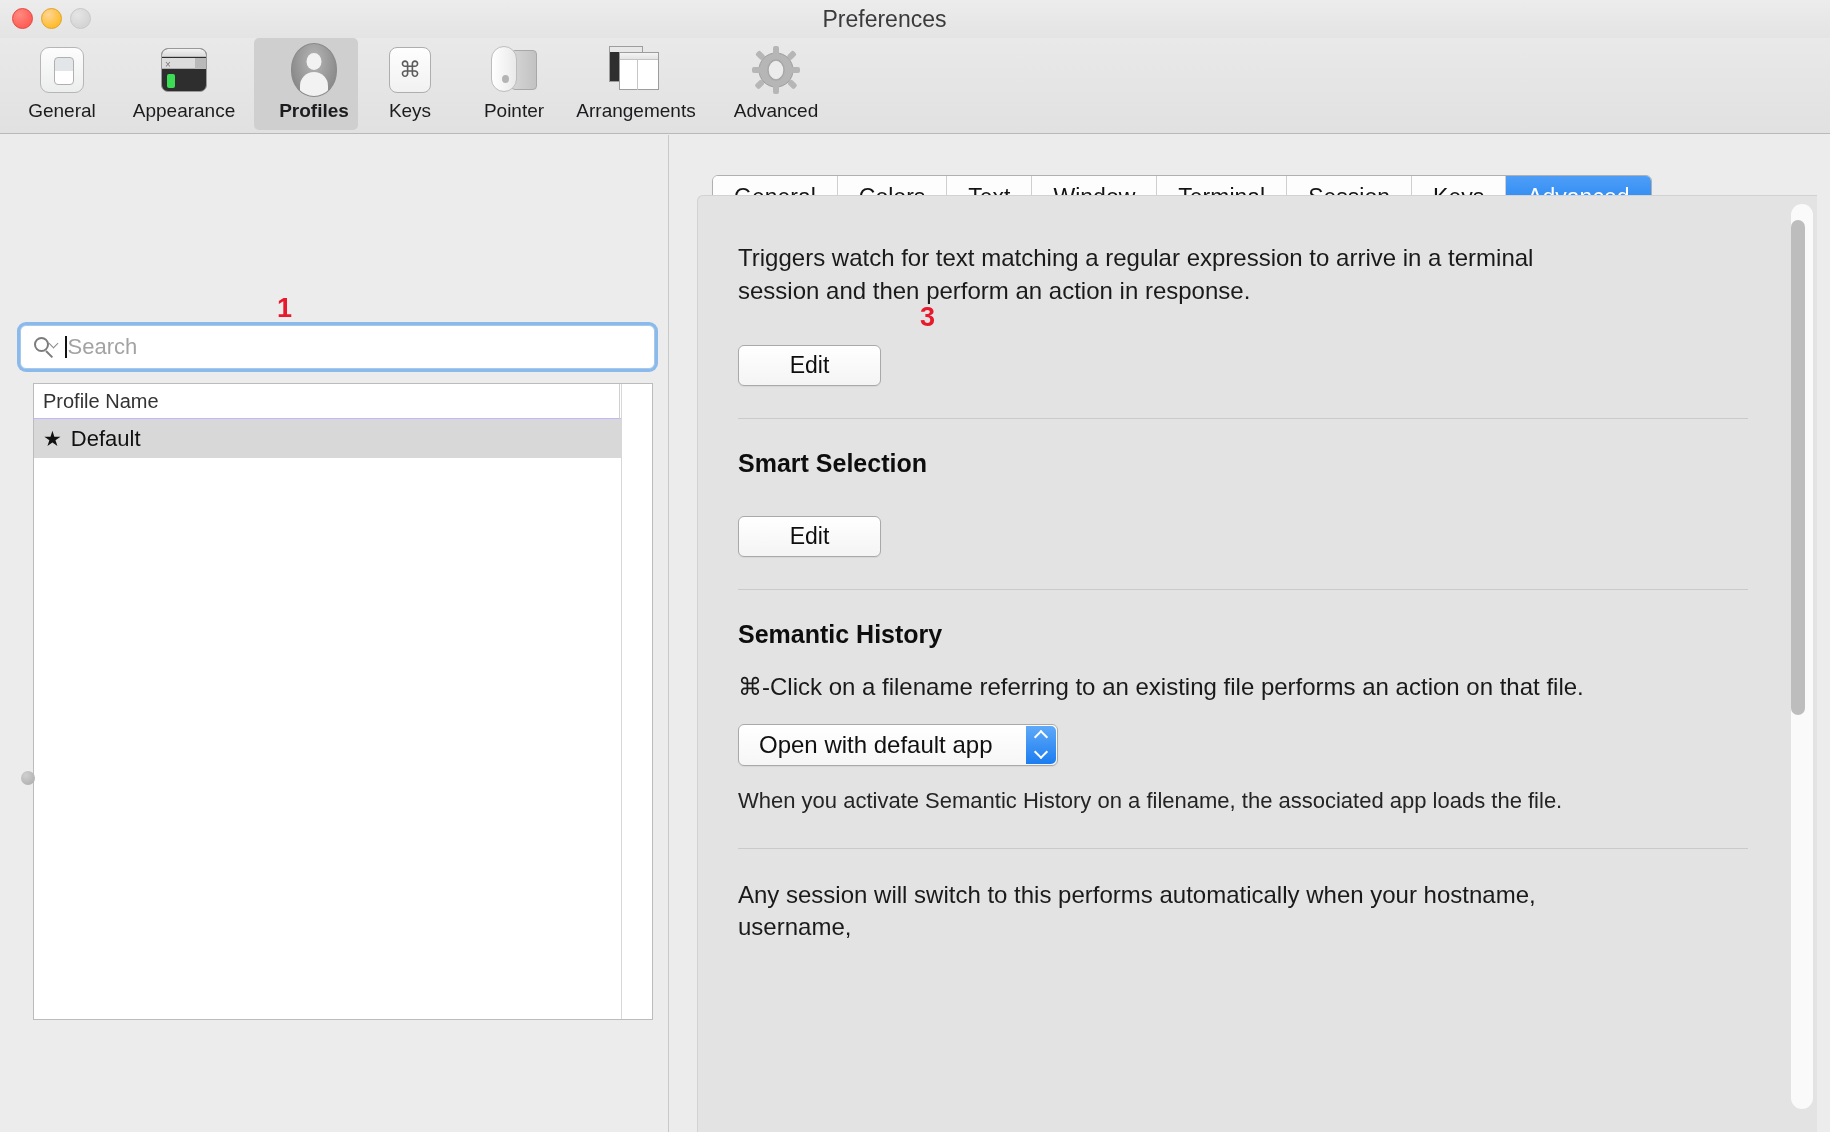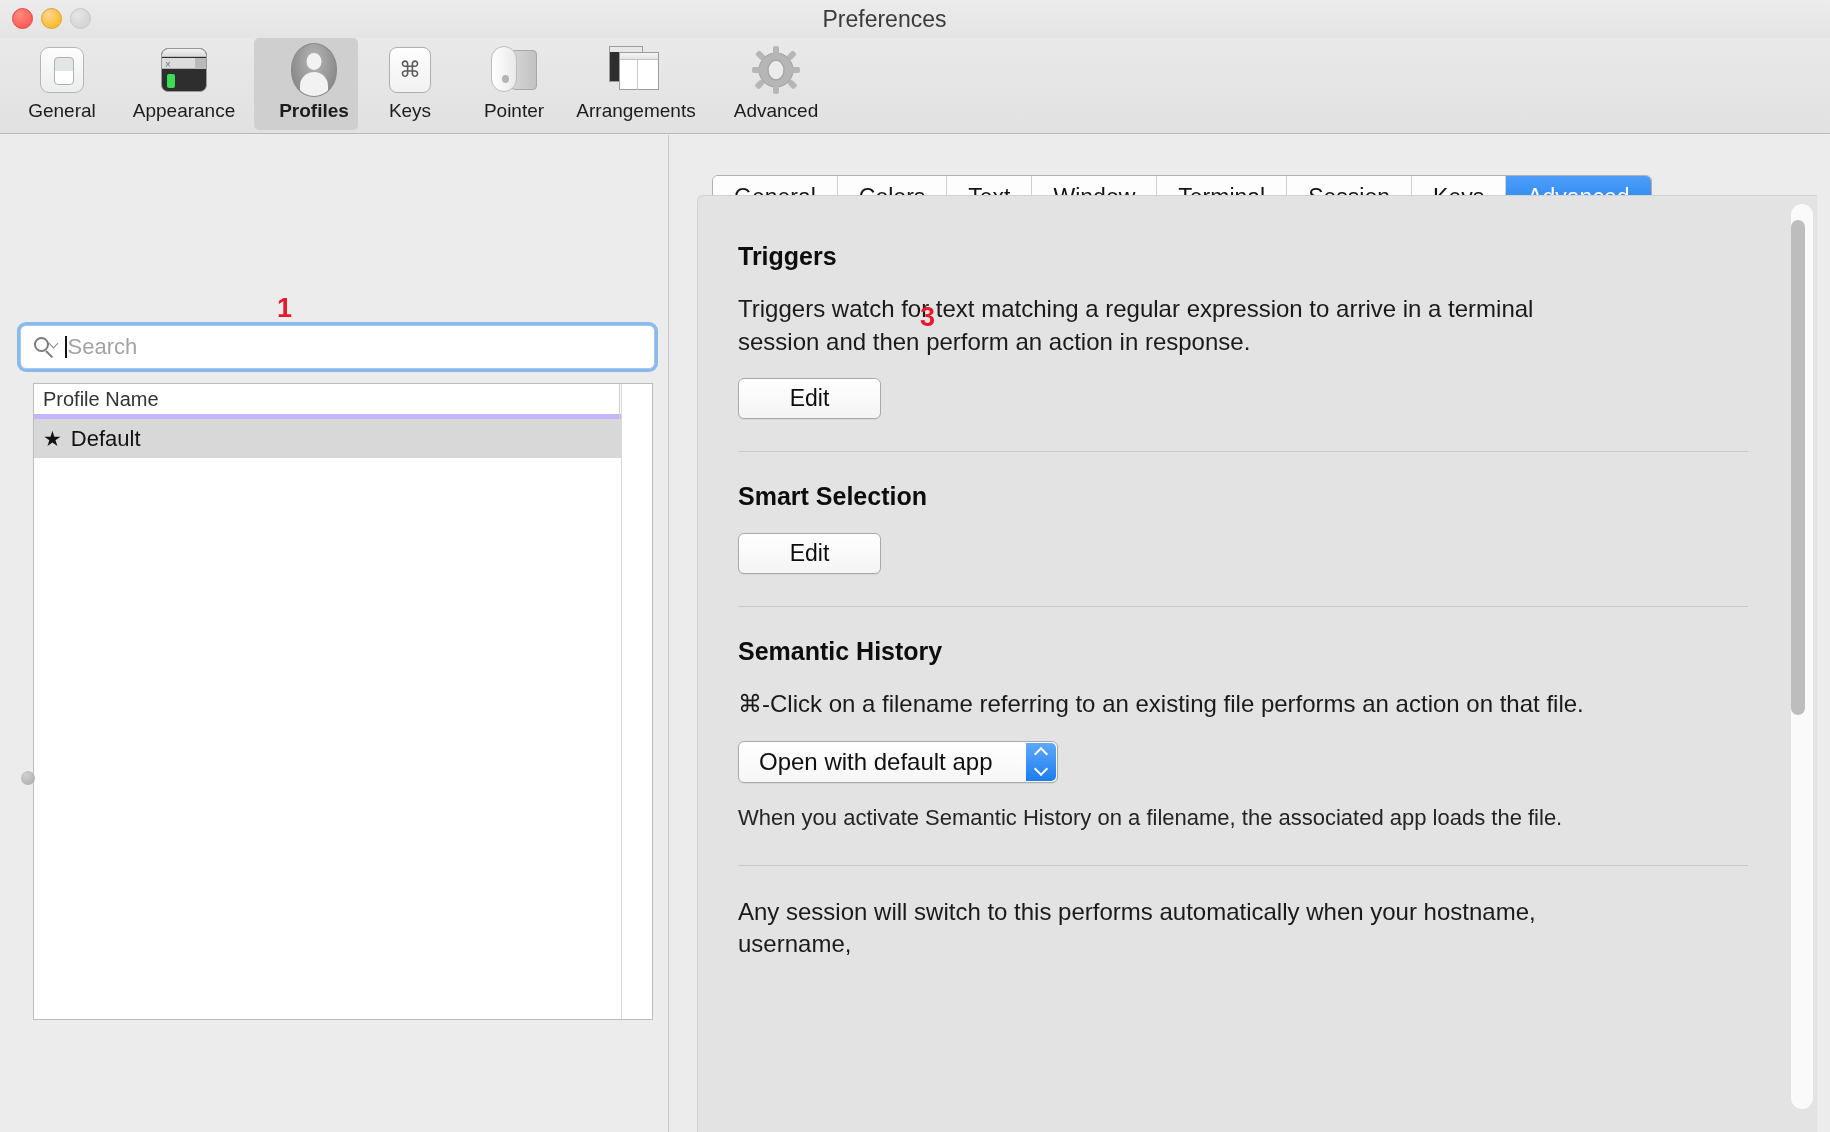--- a/index.html
+++ b/index.html
@@ -284,21 +284,21 @@
   #profile-table {
     position: absolute;
     left: 33px; top: 248px;
     width: 620px; height: 637px;
     background: #fff;
     border: 1px solid #bcbcbc;
   }
   #table-header {
     height: 35px;
     background: #fff;
-    border-bottom: 5px solid #c4b5fd;
+    border-bottom: 1px solid #c4b5fd;
     display: flex;
     align-items: center;
   }
   #table-header .th {
     font-size: 20px;
     color: #333;
     padding-left: 9px;
   }
   #table-header .th-divider {
     position: absolute;
@@ -400,21 +400,21 @@
     color: #0d0d0d;
     margin-bottom: 22px;
   }
   .sec-desc {
     font-size: 24px;
     color: #1a1a1a;
     line-height: 1.36;
     max-width: 870px;
   }
   .edit-btn {
-    margin-top: 20px;
+    margin-top: 38px;
     width: 143px; height: 41px;
     border: 1px solid #a9a9a9;
     border-radius: 6px;
     background: linear-gradient(to bottom, #ffffff, #f4f4f4);
     font-size: 23px;
     color: #0d0d0d;
     display: flex; align-items: center; justify-content: center;
     box-shadow: 0 1px 1px rgba(0,0,0,0.06);
     cursor: default;
   }
@@ -628,21 +628,20 @@
       <div class="tab">Keys</div>
       <div class="tab selected">Advanced</div>
     </div>
 
     <div id="annot-2">2</div>
 
     <div id="content-box">
       <div id="content-inner">
 
         <div class="section">
-          <div class="sec-title">Triggers</div>
           <div class="sec-desc">Triggers watch for text matching a regular expression to arrive in a terminal session and then perform an action in response.</div>
           <div class="edit-btn">Edit</div>
           <div id="annot-3">3</div>
         </div>
 
         <div class="sec-sep"></div>
 
         <div class="section">
           <div class="sec-title">Smart Selection</div>
           <div class="edit-btn">Edit</div>

